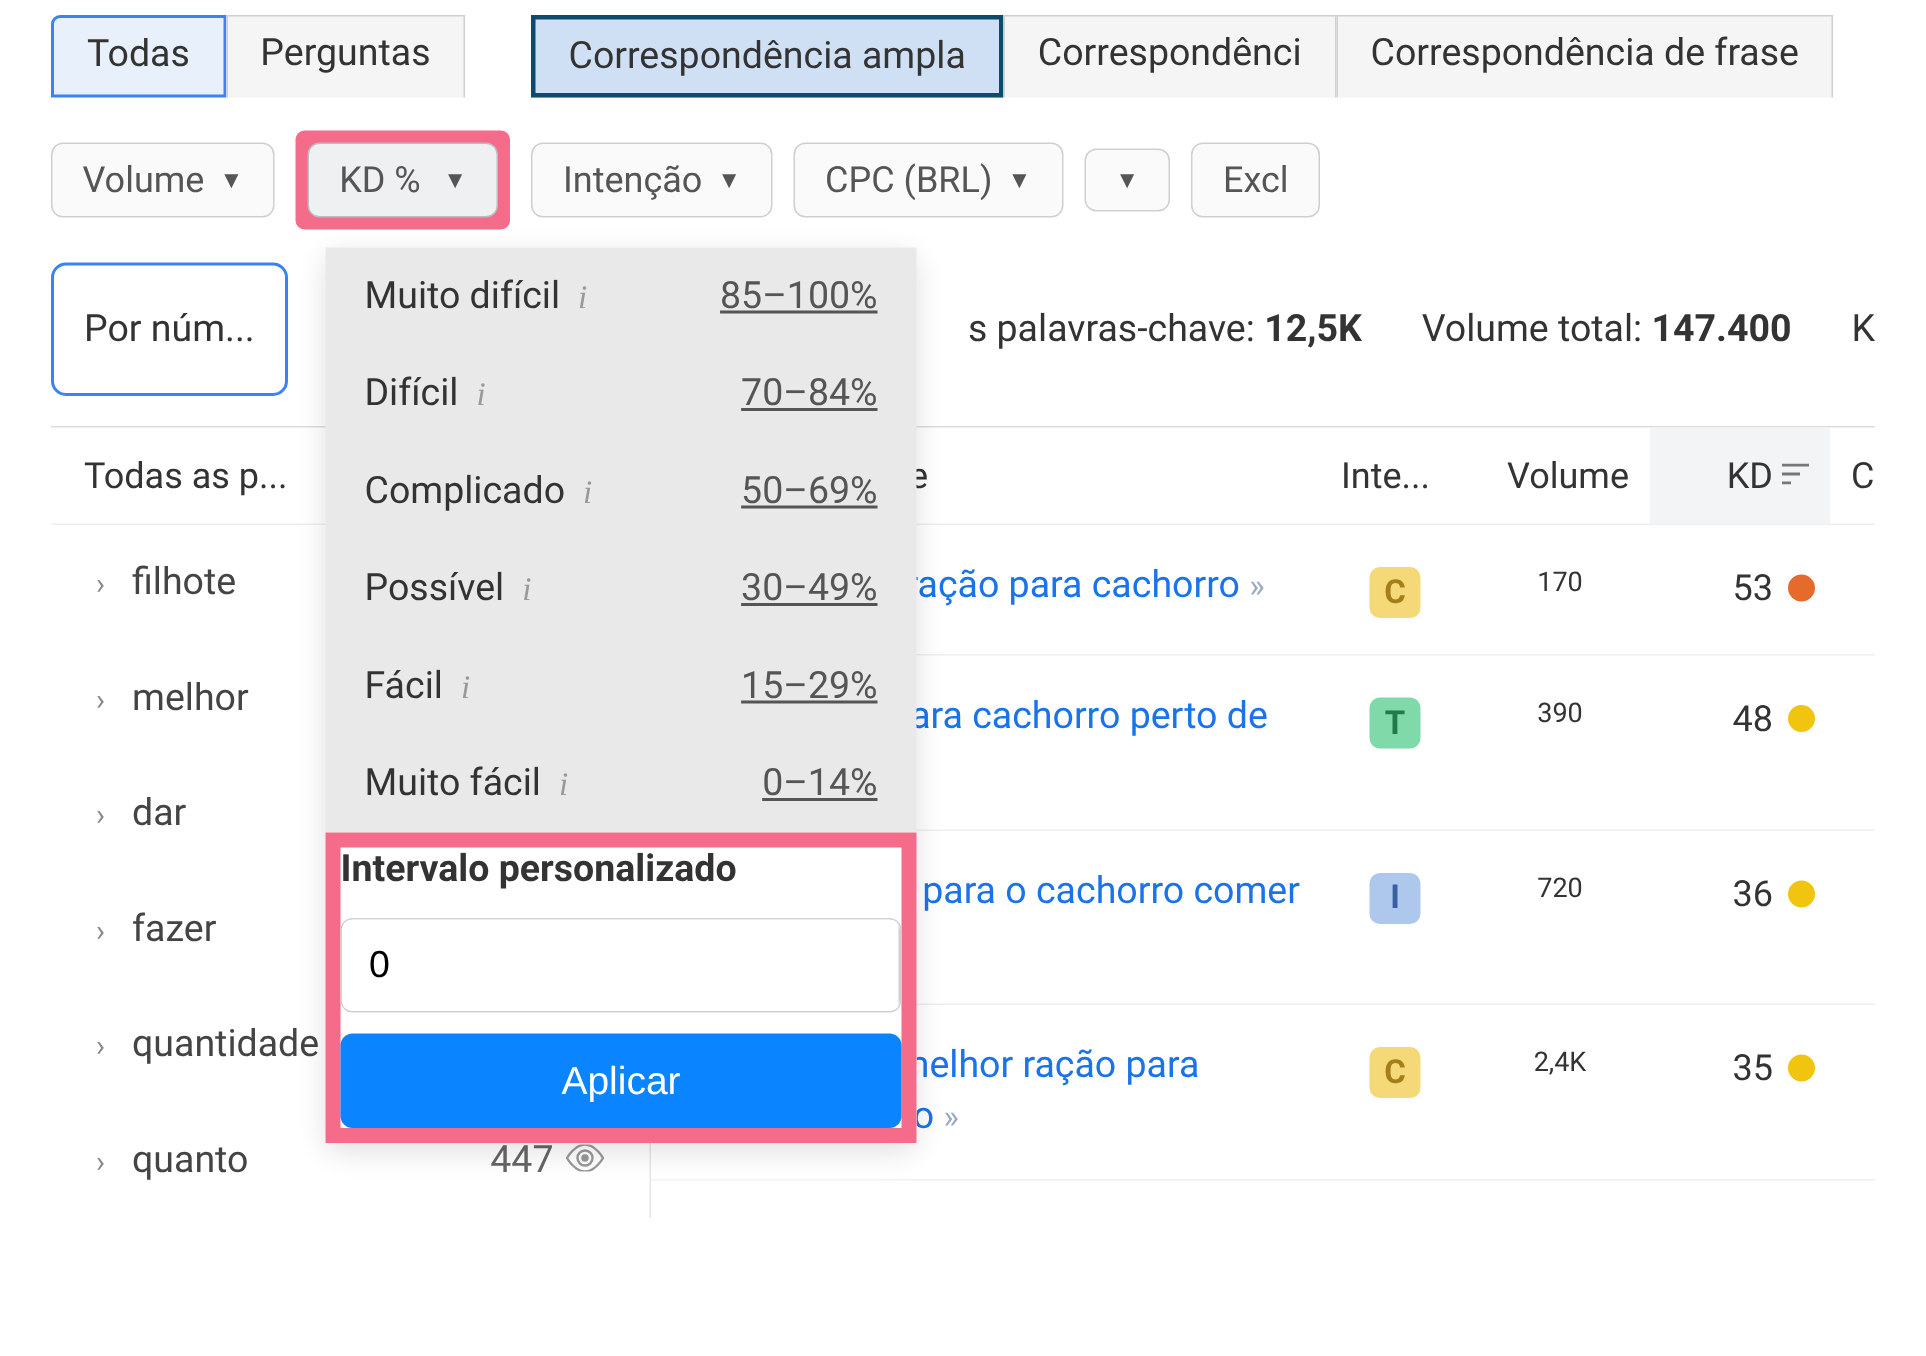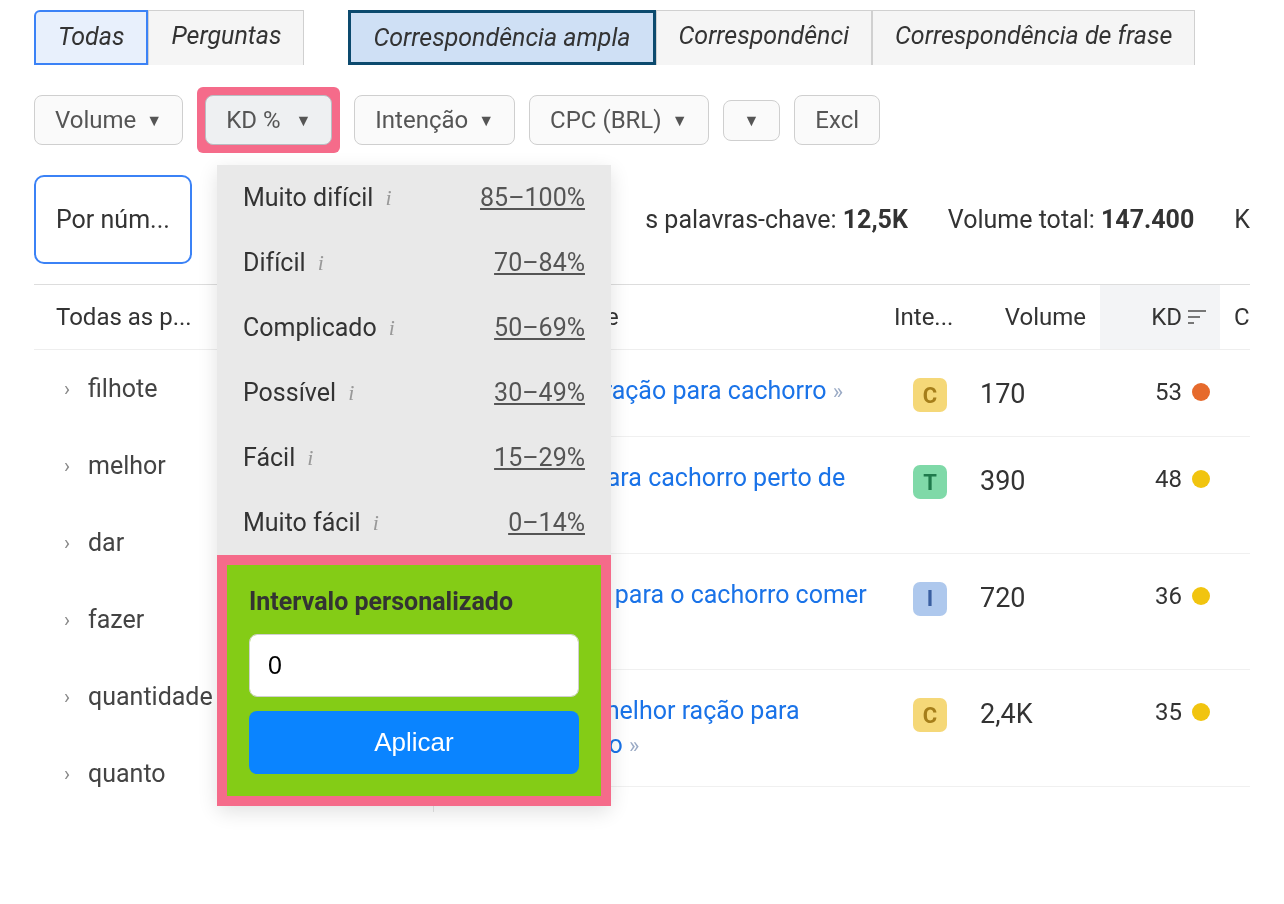--- a/index.html
+++ b/index.html
@@ -19,21 +19,20 @@
   gap: 0;
 }
 .tab {
   padding: 10px 22px;
   border: 1px solid #d0d0d0;
   border-bottom: none;
   background: #f5f5f5;
   font-size: 25px;
   color: #333;
   white-space: nowrap;
-  font-style: italic;
 }
 .tab.active {
   background: #e8f0fc;
   border: 2px solid #3b82f6;
   color: #333;
   border-radius: 6px 0 0 0;
 }
 .tab.highlight {
   background: #cfe0f5;
   border: 3px solid #0c4a6e;
@@ -161,21 +160,21 @@
 .kw-link { color: #1a73e8; font-size: 25px; line-height: 1.35; }
 .kw-arrows { color:#9aaac5; font-size:22px; }
 .cell-intent { width: 100px; display:flex; justify-content:center; padding-top:4px;}
 .intent-badge {
   width: 34px; height: 34px; border-radius: 7px; display:flex; align-items:center; justify-content:center;
   font-weight:700; font-size:22px;
 }
 .intent-C { background:#f5d878; color:#a57e1a; }
 .intent-T { background:#7fd9a8; color:#1f7a4c; }
 .intent-I { background:#aec8ed; color:#3a5fa0; }
-.cell-vol { width:120px; text-align:left; font-size:27px; padding-top:4px;}
+.cell-vol { width:120px; text-align:center; font-size:18px; padding-top:4px;}
 .cell-kd { width:120px; display:flex; justify-content:flex-end; align-items:center; gap:10px; padding-right:10px; padding-top:4px;}
 .kd-dot { width:18px; height:18px; border-radius:50%; }
 .kd-orange { background:#e66a2c; }
 .kd-yellow { background:#f1c40f; }
 .cell-last { width:30px; }
 .sort-icon { color:#666; font-size:18px; }
 
 
 .dropdown {
   position: absolute;
@@ -192,23 +191,22 @@
   align-items: center;
   justify-content: space-between;
   padding: 18px 26px;
   font-size: 25px;
   color: #333;
 }
 .dd-item .left { display:flex; align-items:center; gap:12px; }
 .info-i { font-style: italic; color: #999; font-family: serif; font-size:22px; }
 .dd-range { color: #555; text-decoration: underline; }
 .custom-box {
-  background: #84cc16;
+  background: #ffffff;
   border: 10px solid #f56b8a;
-  padding: 22px;
 }
 .custom-box h4 { font-size: 25px; font-weight:700; margin-bottom: 18px; }
 .input-pair {
   display: flex;
   border: 1px solid #d0d0d0;
   border-radius: 8px;
   overflow: hidden;
   margin-bottom: 14px;
 }
 .input-pair input {

